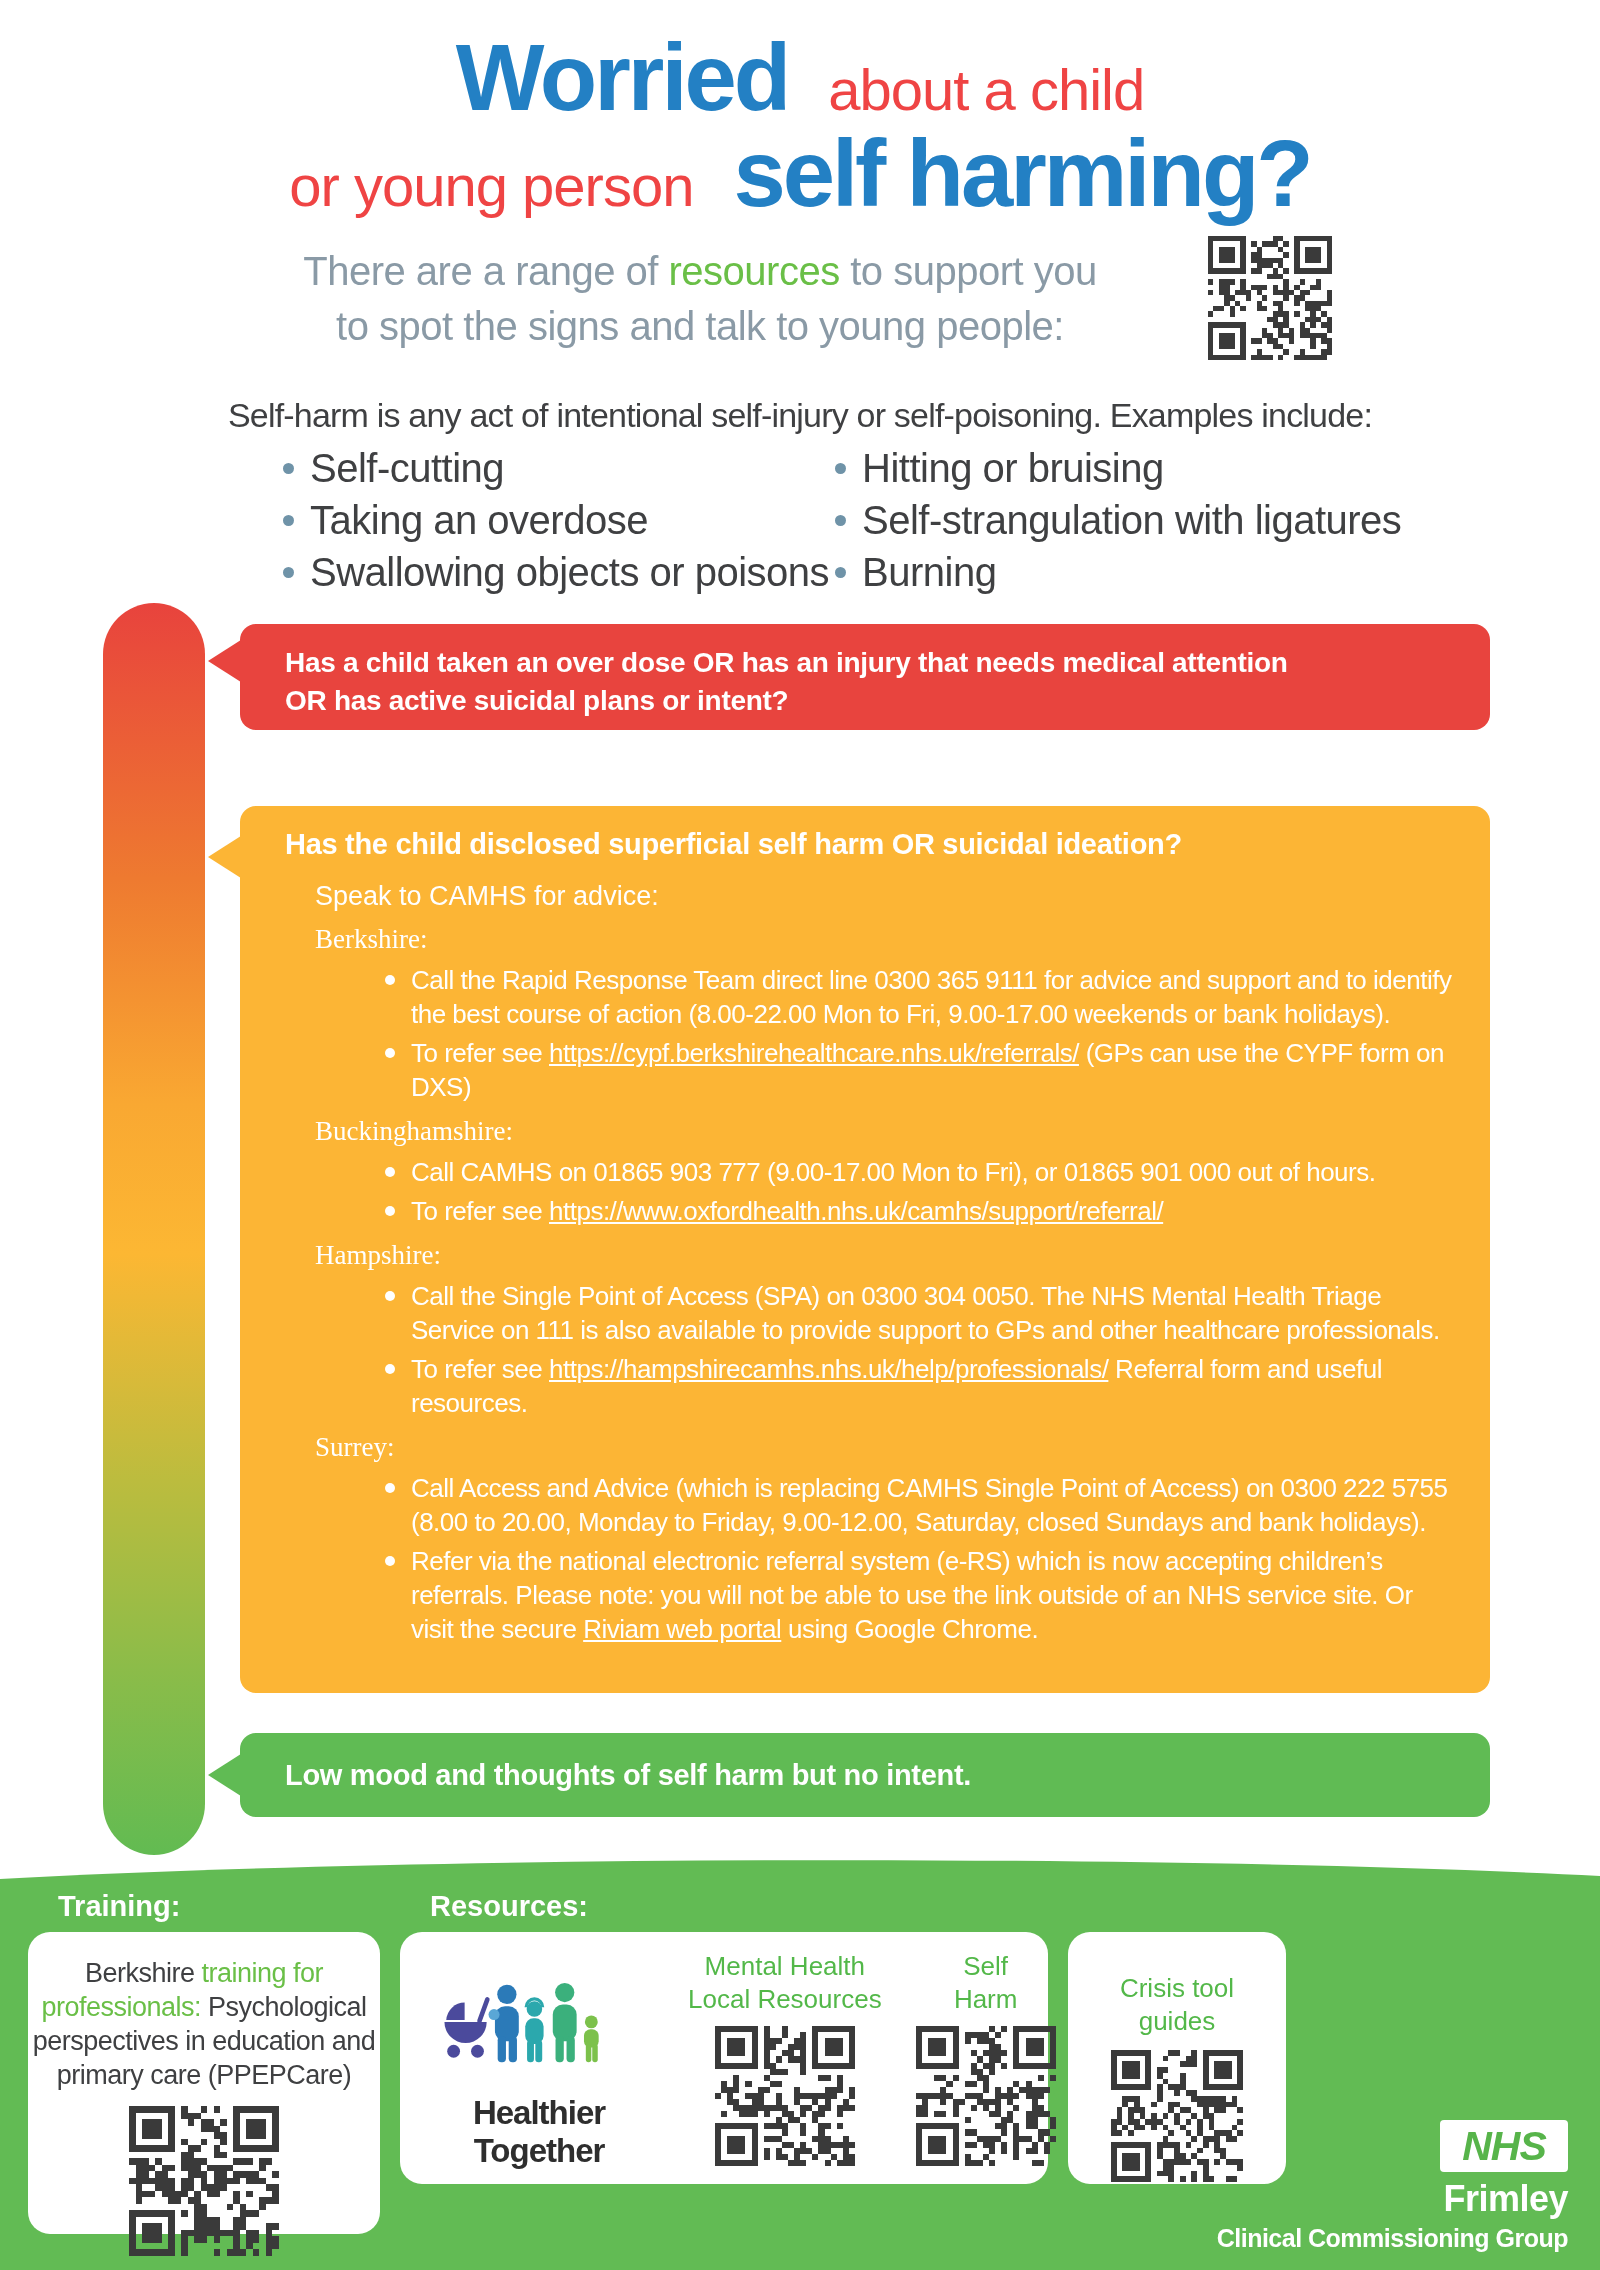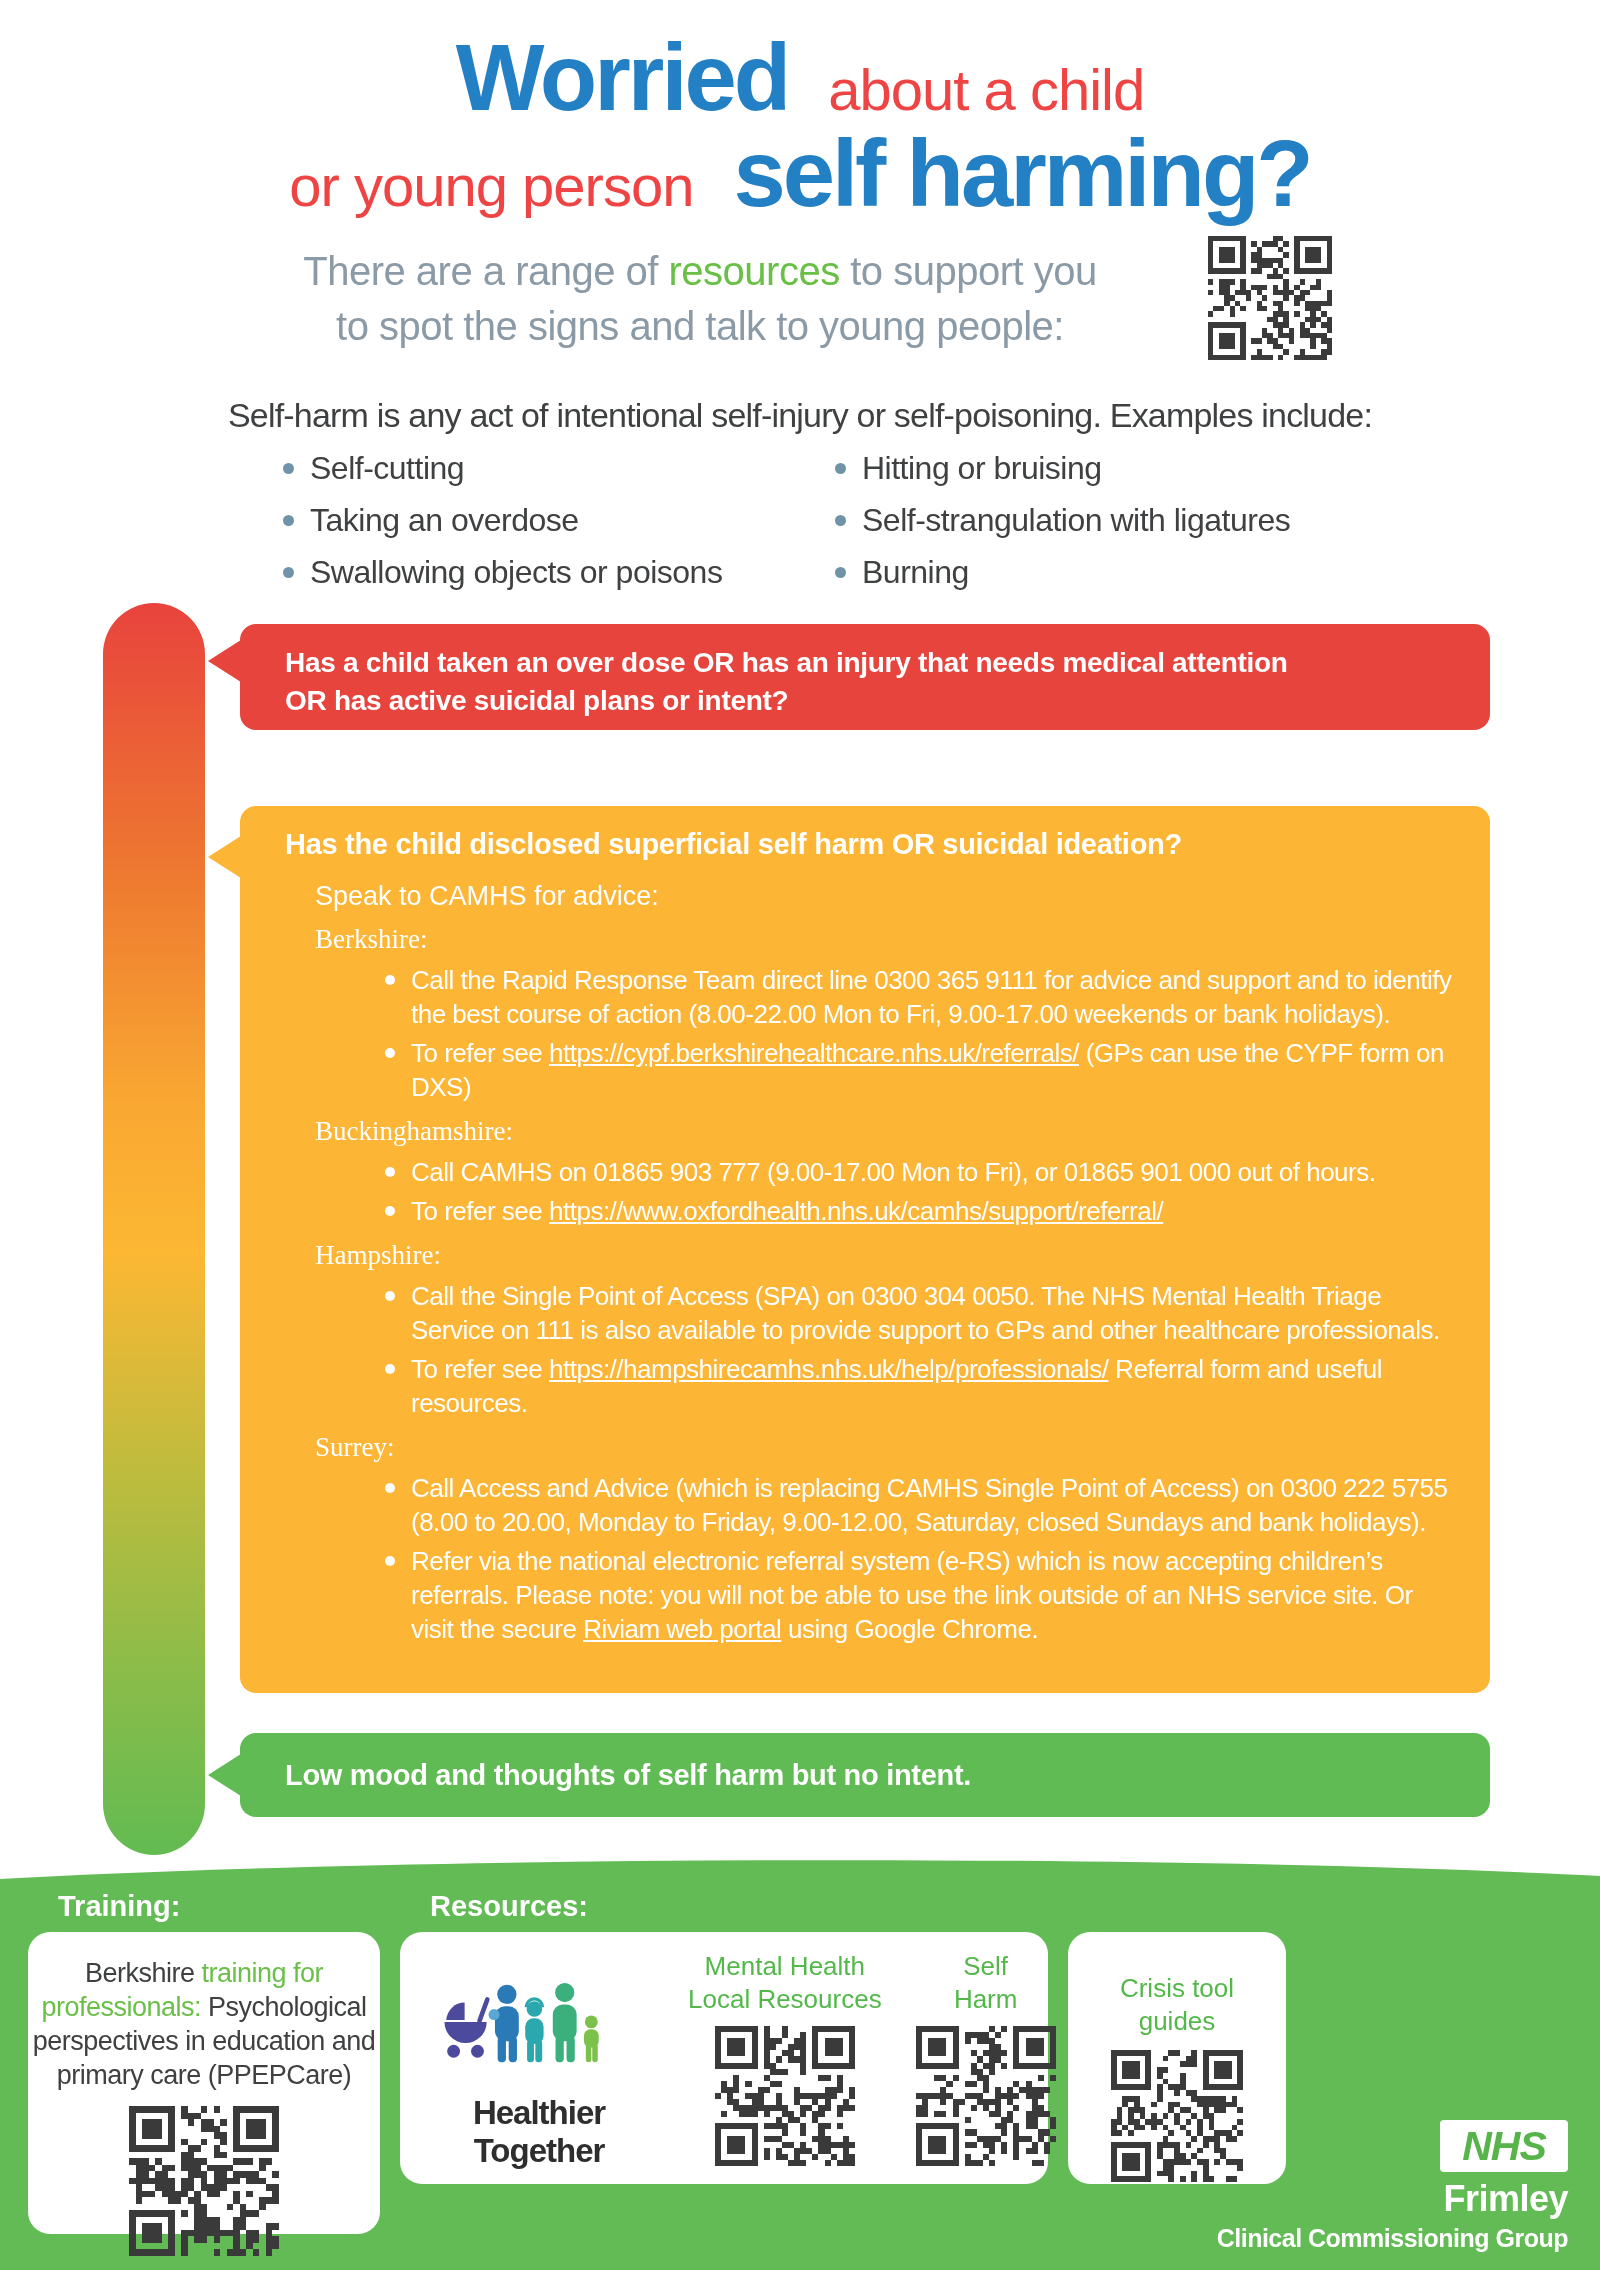--- a/index.html
+++ b/index.html
@@ -21,21 +21,21 @@
   .qr-box svg{display:block;width:100%;height:100%;}
   #qr-top{left:1208px;top:236px;width:124px;height:124px;}
 
   .intro-line{position:absolute;top:396px;left:0;width:100%;text-align:center;
               font-size:34px;letter-spacing:-0.8px;color:#3f4042;}
 
   .bullet-col{position:absolute;top:452px;}
   #bullets-left{left:283px;}
   #bullets-right{left:835px;}
   .bullet-row{display:flex;align-items:center;height:32px;margin-bottom:20px;
-              font-size:32px;letter-spacing:-0.5px;color:#3f4042;white-space:nowrap;}
+              font-size:40px;letter-spacing:-0.5px;color:#3f4042;white-space:nowrap;}
   .dot{flex:0 0 11px;width:11px;height:11px;border-radius:50%;background:#6f93a8;margin-right:16px;}
 
   
   .grad-bar{position:absolute;left:103px;top:603px;width:102px;height:1252px;border-radius:51px;
     background:linear-gradient(180deg,#e8433d 0%,#ee7a30 22%,#f9a832 40%,#fcb733 52%,#bcbc3e 70%,#8cbc49 85%,#62bb52 100%);}
 
   .tri-box{position:absolute;left:240px;width:1250px;border-radius:16px;color:#ffffff;}
   .tri-box .tail{position:absolute;left:-32px;width:0;height:0;
                  border-top:23px solid transparent;border-bottom:23px solid transparent;}
 

